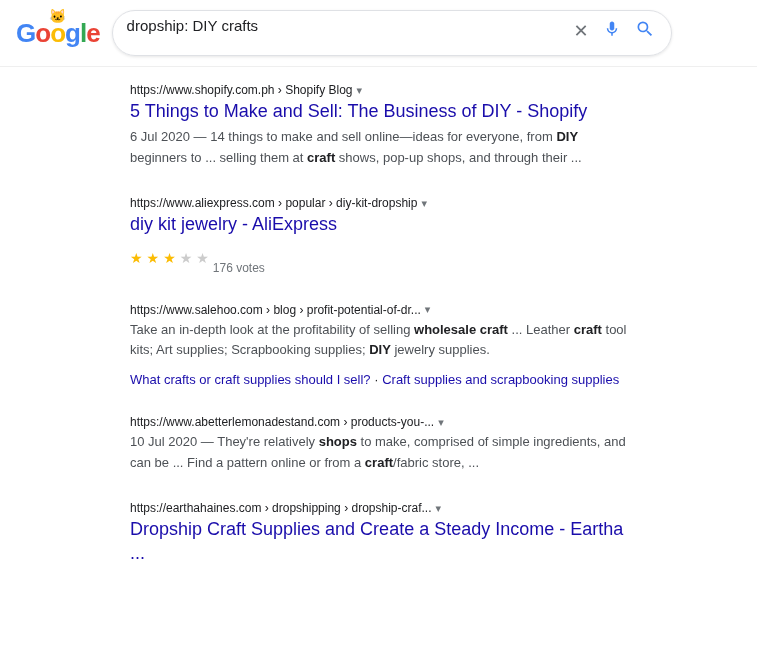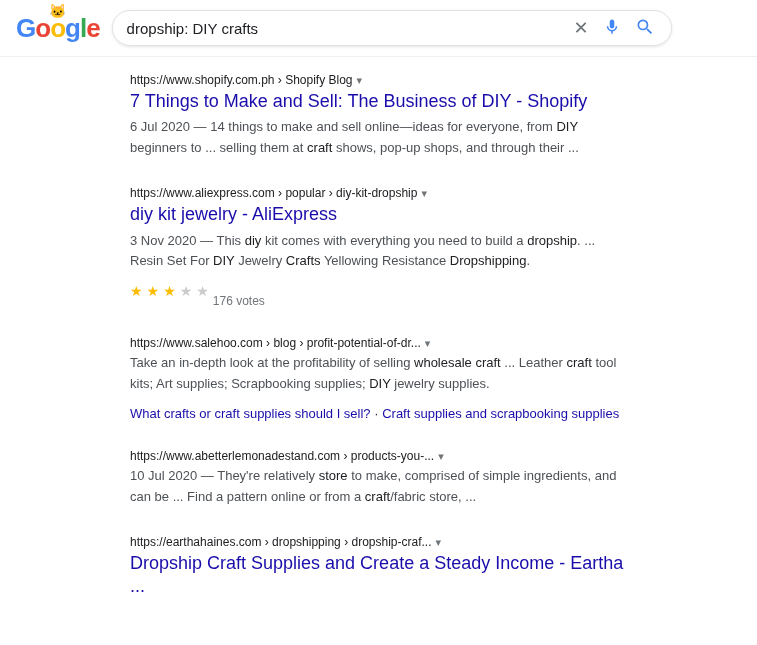--- a/index.html
+++ b/index.html
@@ -33,27 +33,27 @@
     }
     .logo-g { color: #4285F4; }
     .logo-o1 { color: #EA4335; }
     .logo-o2 { color: #FBBC05; }
     .logo-g2 { color: #4285F4; }
     .logo-l { color: #34A853; }
     .logo-e { color: #EA4335; }
 
     .search-bar {
       display: flex;
-      align-items: center;
+      align-items: flex-start;
       border: 1px solid #dfe1e5;
       border-radius: 24px;
       padding: 6px 14px;
       flex: 1;
       max-width: 560px;
-      height: 36px;
+      height: 46px;
       box-shadow: 0 1px 3px rgba(0,0,0,0.1);
     }
 
     .search-input {
       border: none;
       outline: none;
       font-size: 15px;
       flex: 1;
       color: #202124;
       background: transparent;
@@ -121,21 +121,21 @@
     }
 
     .result-snippet {
       font-size: 13px;
       color: #4d5156;
       line-height: 1.57;
     }
 
     .result-snippet b {
       color: #202124;
-      font-weight: normal;
+      font-weight: bold;
     }
 
     .result-links {
       margin-top: 12px;
       font-size: 13px;
     }
 
     .result-links a {
       color: #1a0dab;
       text-decoration: none;
@@ -217,35 +217,32 @@
   </div>
 </div>
 
 <div class="results-container">
 
   <div class="result-item">
     <div class="result-url-line">
       <span class="result-url">https://www.shopify.com.ph › Shopify Blog</span>
       <span class="result-dropdown">▾</span>
     </div>
-    <a class="result-title">7 Things to Make and Sell: The Business of DIY - Shopify</a>
+    <a class="result-title">5 Things to Make and Sell: The Business of DIY - Shopify</a>
     <div class="result-snippet">
       6 Jul 2020 — 14 things to make and sell online—ideas for <span>everyone</span>, from <b>DIY</b> beginners to ... selling them at <b>craft</b> shows, pop-up shops, and through their ...
     </div>
   </div>
 
   <div class="result-item">
     <div class="result-url-line">
       <span class="result-url">https://www.aliexpress.com › popular › diy-kit-dropship</span>
       <span class="result-dropdown">▾</span>
     </div>
     <a class="result-title">diy kit jewelry - AliExpress</a>
-    <div class="result-snippet">
-      3 Nov 2020 — This <b>diy</b> kit comes with everything you need to build a <b>dropship</b>. ... Resin Set For <b>DIY</b> Jewelry <b>Crafts</b> Yellowing Resistance <b>Dropshipping</b>.
-    </div>
     <div class="stars-row">
       <span class="star">★</span>
       <span class="star">★</span>
       <span class="star">★</span>
       <span class="star-empty">★</span>
       <span class="star-empty">★</span>
       <span class="votes-text">176 votes</span>
     </div>
   </div>
 
@@ -261,21 +258,21 @@
       <a>What crafts or craft supplies should I sell?</a> · <a>Craft supplies and scrapbooking supplies</a>
     </div>
   </div>
 
   <div class="result-item">
     <div class="result-url-line">
       <span class="result-url">https://www.abetterlemonadestand.com › products-you-...</span>
       <span class="result-dropdown">▾</span>
     </div>
     <div class="result-snippet">
-      10 Jul 2020 — They're relatively <b>store</b> to make, comprised of simple ingredients, and can be ... Find a pattern online or from a <b>craft</b>/fabric store, ...
+      10 Jul 2020 — They're relatively <b>shops</b> to make, comprised of simple ingredients, and can be ... Find a pattern online or from a <b>craft</b>/fabric store, ...
     </div>
   </div>
 
   <div class="result-item">
     <div class="result-url-line">
       <span class="result-url">https://earthahaines.com › dropshipping › dropship-craf...</span>
       <span class="result-dropdown">▾</span>
     </div>
     <a class="result-title">Dropship Craft Supplies and Create a Steady Income - Eartha ...</a>
 

